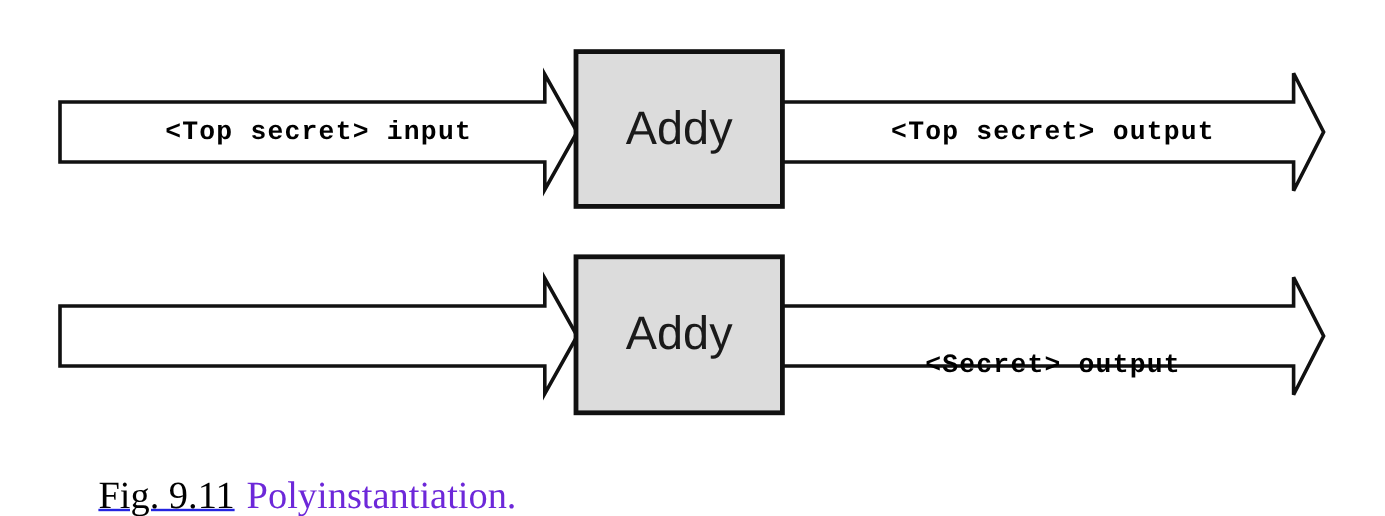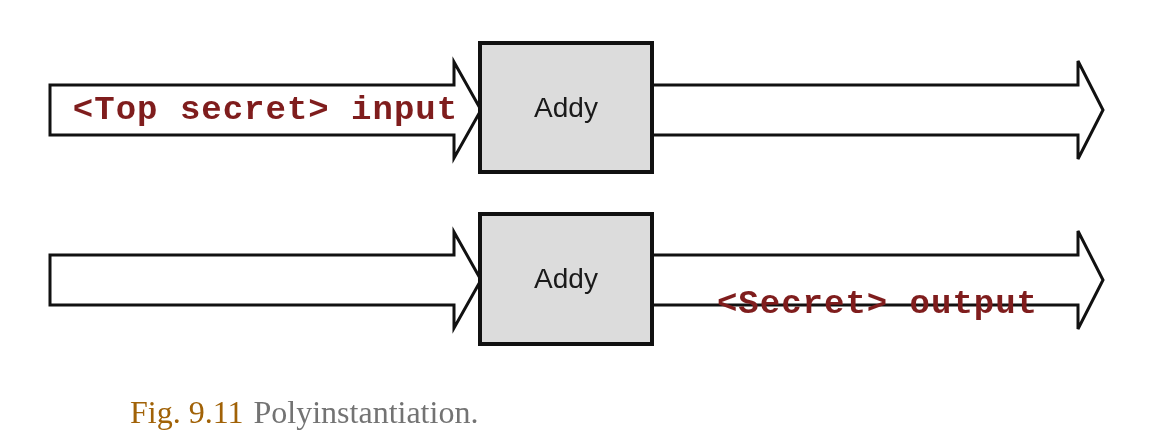--- a/index.html
+++ b/index.html
@@ -24,69 +24,70 @@
     position: absolute;
     display: flex;
     align-items: center;
     justify-content: center;
     white-space: pre;
     pointer-events: none;
   }
   .arrow-label {
     font-family: "Liberation Mono", "DejaVu Sans Mono", monospace;
     font-weight: bold;
-    font-size: 34px;
+    font-size: 22px;
     letter-spacing: 1px;
-    color: #7f1d1d;
+    color: #000000;
   }
   .box-label {
     font-family: "Liberation Sans", "DejaVu Sans", sans-serif;
-    font-size: 28px;
+    font-size: 39px;
     color: #1a1a1a;
   }
   .caption {
     position: absolute;
     left: 50px;
     top: 352px;
     font-family: "Liberation Serif", "DejaVu Serif", serif;
     font-size: 32px;
     line-height: 40px;
     color: #1c1c1c;
     white-space: pre;
   }
   .fig-link {
-    color: #a16207;
+    color: #000000;
+    text-decoration: underline;
     text-decoration-color: #2424e0;
     text-decoration-thickness: 2px;
     cursor: pointer;
-    margin-left: 48px;
   }
   .caption-text {
     margin-left: 10px;
-    color: #737373;
+    color: #6d28d9;
   }
 </style>
 </head>
 <body>
 
 <div class="canvas">
 
   <svg class="shapes" width="1154" height="430" viewBox="0 0 1154 430">
 
     <path d="M50,85 H454 V62 L481,110 L454,158 V135 H50 Z" fill="#ffffff" stroke="#111111" stroke-width="3" stroke-linejoin="miter"></path>
     <path d="M652,85 H1078 V61 L1103,110 L1078,159 V135 H652 Z" fill="#ffffff" stroke="#111111" stroke-width="3" stroke-linejoin="miter"></path>
     <rect x="480" y="43" width="172" height="129" fill="#dcdcdc" stroke="#111111" stroke-width="4"></rect>
 
     <path d="M50,255 H454 V232 L481,280 L454,328 V305 H50 Z" fill="#ffffff" stroke="#111111" stroke-width="3" stroke-linejoin="miter"></path>
     <path d="M652,255 H1078 V231 L1103,280 L1078,329 V305 H652 Z" fill="#ffffff" stroke="#111111" stroke-width="3" stroke-linejoin="miter"></path>
     <rect x="480" y="214" width="172" height="130" fill="#dcdcdc" stroke="#111111" stroke-width="4"></rect>
   </svg>
 
   <div class="label arrow-label" style="left:50px; top:85px; width:431px; height:50px;">&lt;Top secret&gt; input</div>
   <div class="label box-label" style="left:480px; top:43px; width:172px; height:129px;">Addy</div>
+  <div class="label arrow-label" style="left:652px; top:85px; width:451px; height:50px;">&lt;Top secret&gt; output</div>
 
   <div class="label box-label" style="left:480px; top:214px; width:172px; height:130px;">Addy</div>
   <div class="label arrow-label" style="left:652px; top:255px; width:451px; height:50px;margin-top:24px;">&lt;Secret&gt; output</div>
 
   <div class="caption">
     <a class="fig-link">Fig. 9.11</a><span class="caption-text">Polyinstantiation.</span>
   </div>
 
 </div>
 

